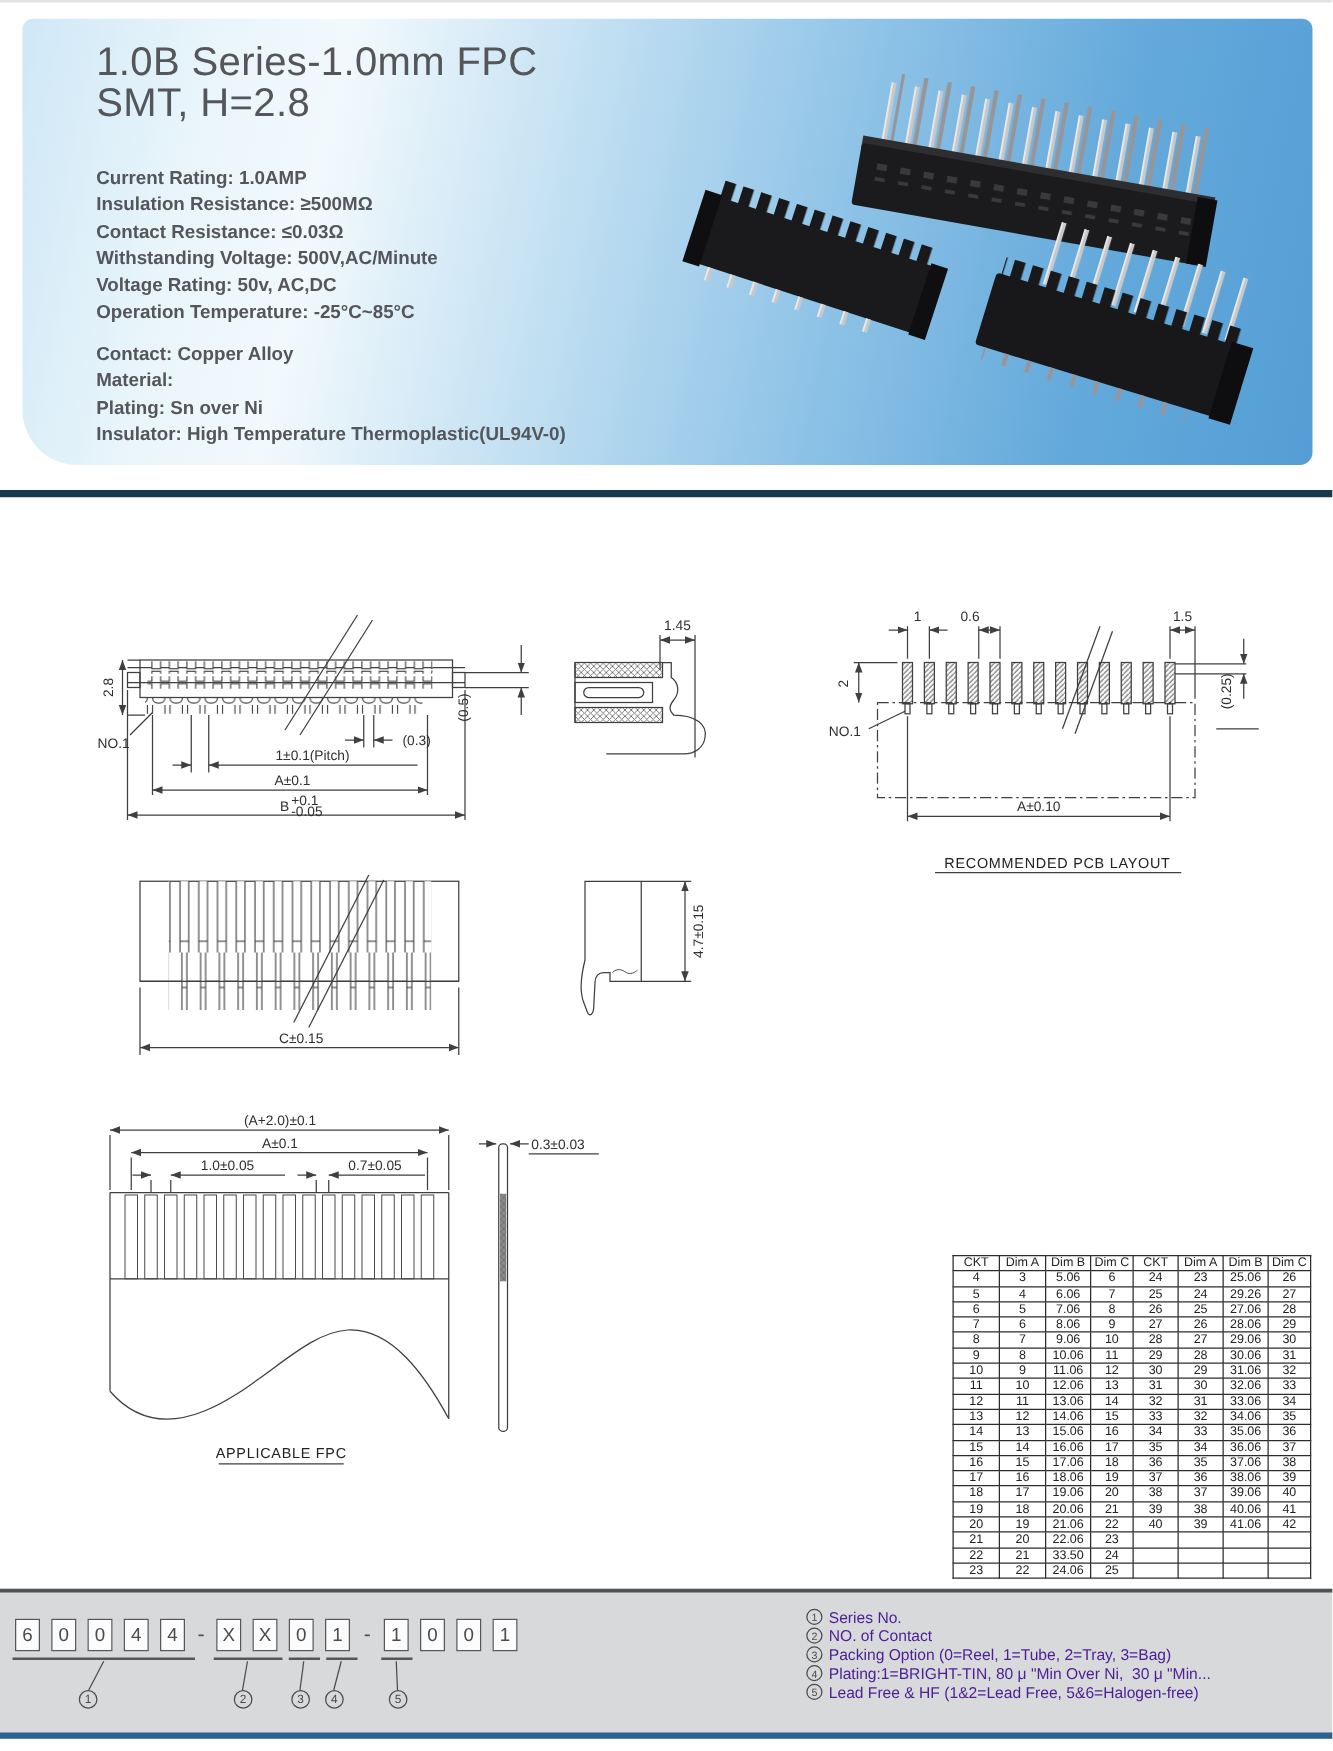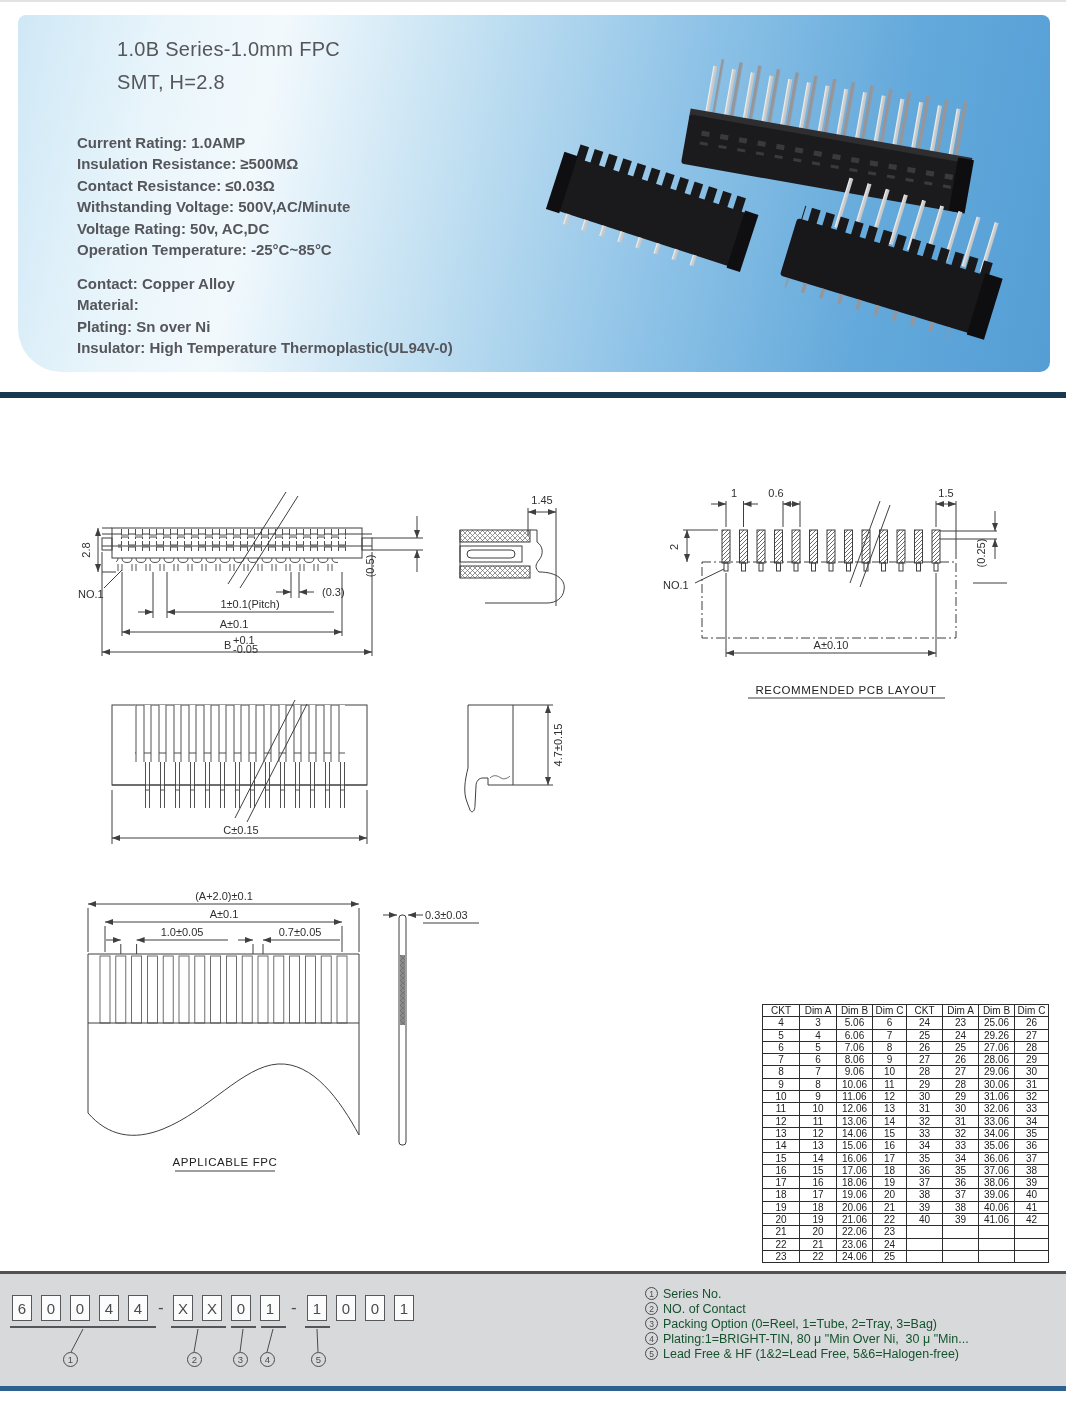--- a/index.html
+++ b/index.html
@@ -2,21 +2,21 @@
 <html><head>
 <meta charset="utf-8">
 <style>
   html,body{margin:0;padding:0;background:#ffffff;}
   body{width:1066px;height:1401px;position:relative;font-family:"Liberation Sans",sans-serif;overflow:hidden;}
   .top-edge{position:absolute;top:0;left:0;width:100%;height:2px;background:#e2e2e2;}
   
   .banner{position:absolute;left:18px;top:15px;width:1032px;height:357px;
     border-radius:8px 8px 10px 44px;
     background:linear-gradient(102deg,#cfe8f6 0%,#e9f5fb 14%,#f2f9fd 24%,#c2e0f2 42%,#8fc3e7 62%,#63a9db 82%,#549ed5 100%);}
-  .title{position:absolute;left:59px;top:18px;color:#55565a;font-size:20px;line-height:33px;letter-spacing:.3px;margin-left:40px;}
+  .title{position:absolute;left:59px;top:18px;color:#55565a;font-size:32px;line-height:33px;letter-spacing:.3px;}
   .specs,.materials{position:absolute;left:59px;color:#55565b;font-size:15px;line-height:21.4px;font-weight:bold;}
   .specs{top:117px;}
   .materials{top:258px;}
   
   .photo{position:absolute;}
   .photo1{left:662px;top:62px;transform:rotate(10deg);}
   .photo2{left:530px;top:148px;transform:rotate(18deg);}
   .photo3{left:766px;top:180px;transform:rotate(17deg);}
   
   .divider{position:absolute;left:0;top:392px;width:1066px;height:6px;background:#17384f;}
@@ -49,21 +49,21 @@
     font-size:9.5px;color:#4a4b4e;background:transparent;}
   .pn-markers .pn-marker:nth-child(1){left:63px;}
   .pn-markers .pn-marker:nth-child(2){left:187px;}
   .pn-markers .pn-marker:nth-child(3){left:233px;}
   .pn-markers .pn-marker:nth-child(4){left:260px;}
   .pn-markers .pn-marker:nth-child(5){left:311px;}
   .legend{position:absolute;left:645px;top:12px;}
   .legend-line{display:flex;align-items:center;gap:5px;height:15px;}
   .legend-line .circ{width:11px;height:11px;min-width:11px;border:1px solid #4a4b4e;border-radius:50%;
     display:flex;align-items:center;justify-content:center;font-size:8.5px;color:#4a4b4e;}
-  .legend-text{font-size:12.5px;color:#14532d;white-space:pre;text-align:center;}
+  .legend-text{font-size:12.5px;color:#4c1d95;white-space:pre;text-align:center;}
 </style>
 </head>
 <body>
 
 <svg width="0" height="0" style="position:absolute">
   <defs>
     <marker id="mE" markerUnits="userSpaceOnUse" markerWidth="9" markerHeight="8" refX="8" refY="4" orient="auto">
       <path d="M0,1 L8,4 L0,7 z" fill="#3f3f3f"></path>
       </marker>
     <marker id="mS" markerUnits="userSpaceOnUse" markerWidth="9" markerHeight="8" refX="1" refY="4" orient="auto">
@@ -588,21 +588,21 @@
         <td>22.06</td>
         <td>23</td>
         <td></td>
         <td></td>
         <td></td>
         <td></td>
       </tr>
         <tr>
         <td>22</td>
         <td>21</td>
-        <td>23.06</td>
+        <td>33.50</td>
         <td>24</td>
         <td></td>
         <td></td>
         <td></td>
         <td></td>
       </tr>
         <tr>
         <td>23</td>
         <td>22</td>
         <td>24.06</td>

